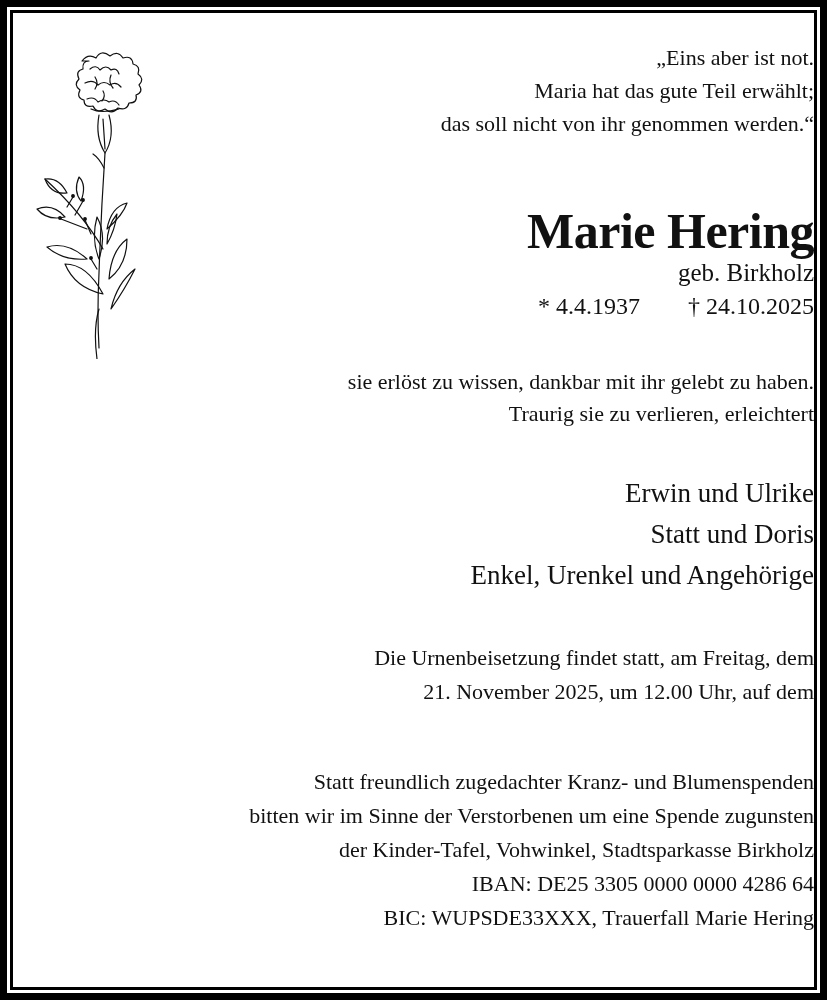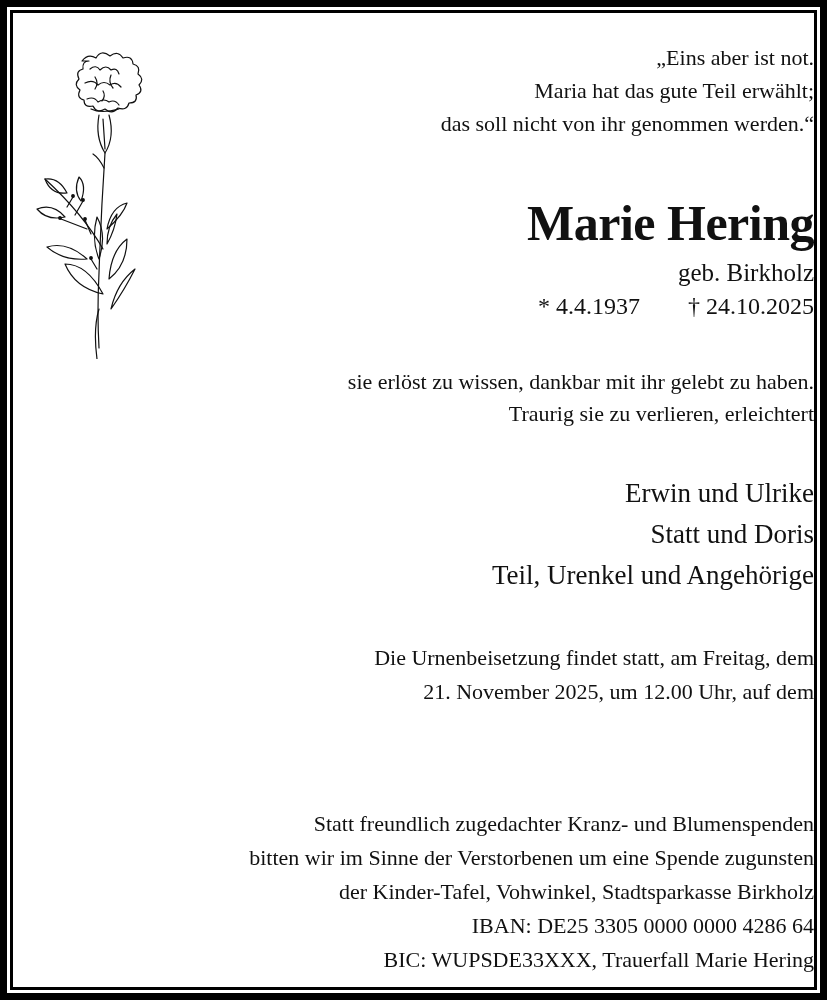--- a/index.html
+++ b/index.html
@@ -20,29 +20,29 @@
     position: absolute; left: 13px; top: 13px; right: 13px; bottom: 13px;
     background: #fff; color: #111;
     font-family: "Liberation Serif", "DejaVu Serif", serif;
   }
   .flower {
     position: absolute; left: 14px; top: 16px; width: 150px; height: 330px;
   }
   .center { position: absolute; left: 0; right: 0; text-align: right; margin-left: 33px; }
   .quote { top: 28px; font-size: 22px; line-height: 33px; }
   .quote div { white-space: nowrap; }
-  .name { top: 180px; font-size: 50px; font-weight: bold; line-height: 60px; letter-spacing: -0.5px; }
+  .name { top: 188px; font-size: 50px; font-weight: bold; line-height: 60px; letter-spacing: -0.5px; }
   .maiden { top: 244px; font-size: 25px; line-height: 32px; }
   .dates { top: 276px; font-size: 24px; line-height: 34px; }
   .dates span { display: inline-block; }
   .dates .gap { width: 48px; }
   .motto { top: 353px; font-size: 22px; line-height: 32px; }
   .mourners { top: 460px; font-size: 27px; line-height: 41px; }
   .funeral { top: 628px; font-size: 22px; line-height: 34px; }
-  .donation { top: 794px; font-size: 22px; line-height: 34px; }
+  .donation { top: 752px; font-size: 22px; line-height: 34px; }
   .line { display: block; white-space: nowrap; }
 </style>
 </head>
 <body>
 
 <div class="frame-outer">
   <div class="frame-gap">
   </div>
   <div class="frame-inner-line"></div>
 </div>
@@ -106,21 +106,21 @@
   </div>
 
   <div class="center motto">
     <span class="line">sie erlöst zu wissen, dankbar mit ihr gelebt zu haben.</span>
     <span class="line">Traurig sie zu verlieren, erleichtert</span>
   </div>
 
   <div class="center mourners">
     <span class="line">Erwin und Ulrike</span>
     <span class="line">Statt und Doris</span>
-    <span class="line">Teil, Urenkel und Angehörige</span>
+    <span class="line">Enkel, Urenkel und Angehörige</span>
   </div>
 
   <div class="center funeral">
     <span class="line">Die Urnenbeisetzung findet statt, am Freitag, dem</span>
     <span class="line">21. November 2025, um 12.00 Uhr, auf dem</span>
   </div>
 
   <div class="center donation">
     <span class="line">Statt freundlich zugedachter Kranz- und Blumenspenden</span>
     <span class="line">bitten wir im Sinne der Verstorbenen um eine Spende zugunsten</span>

